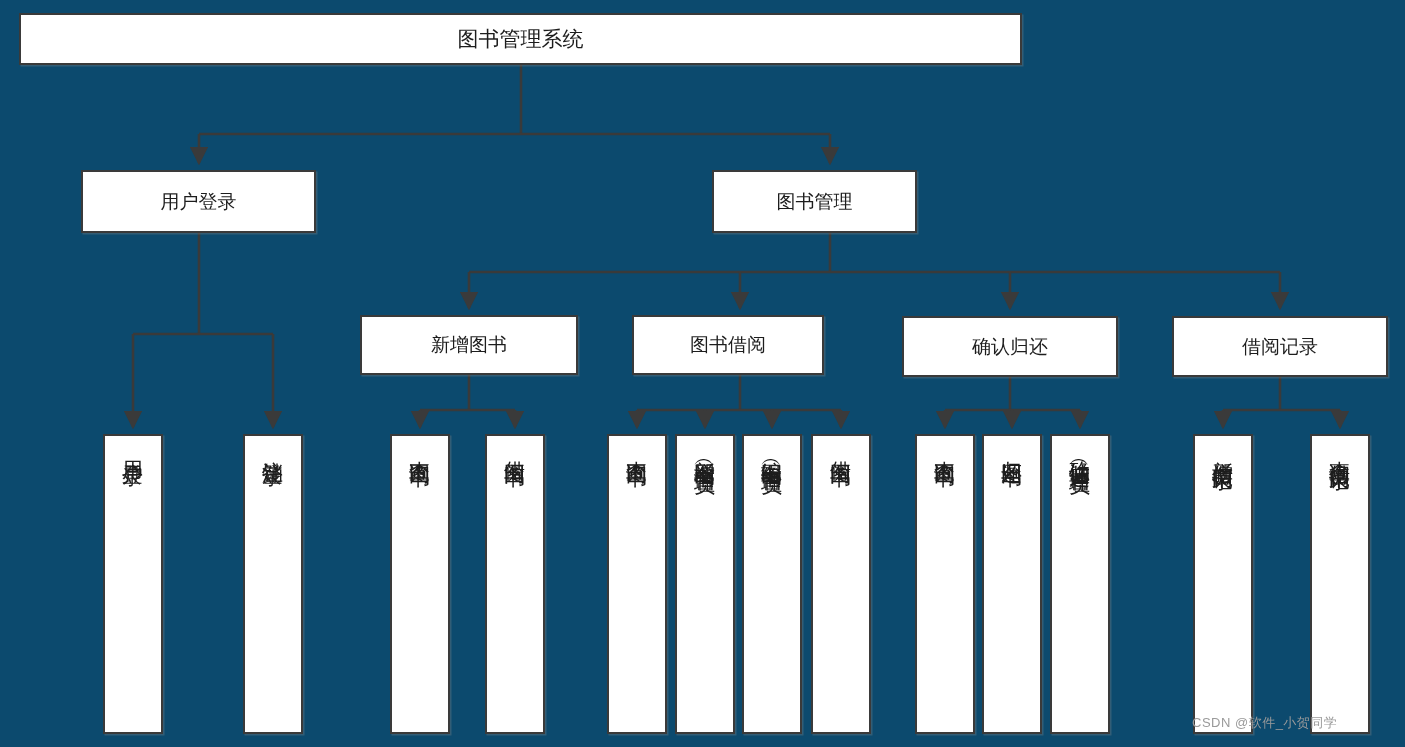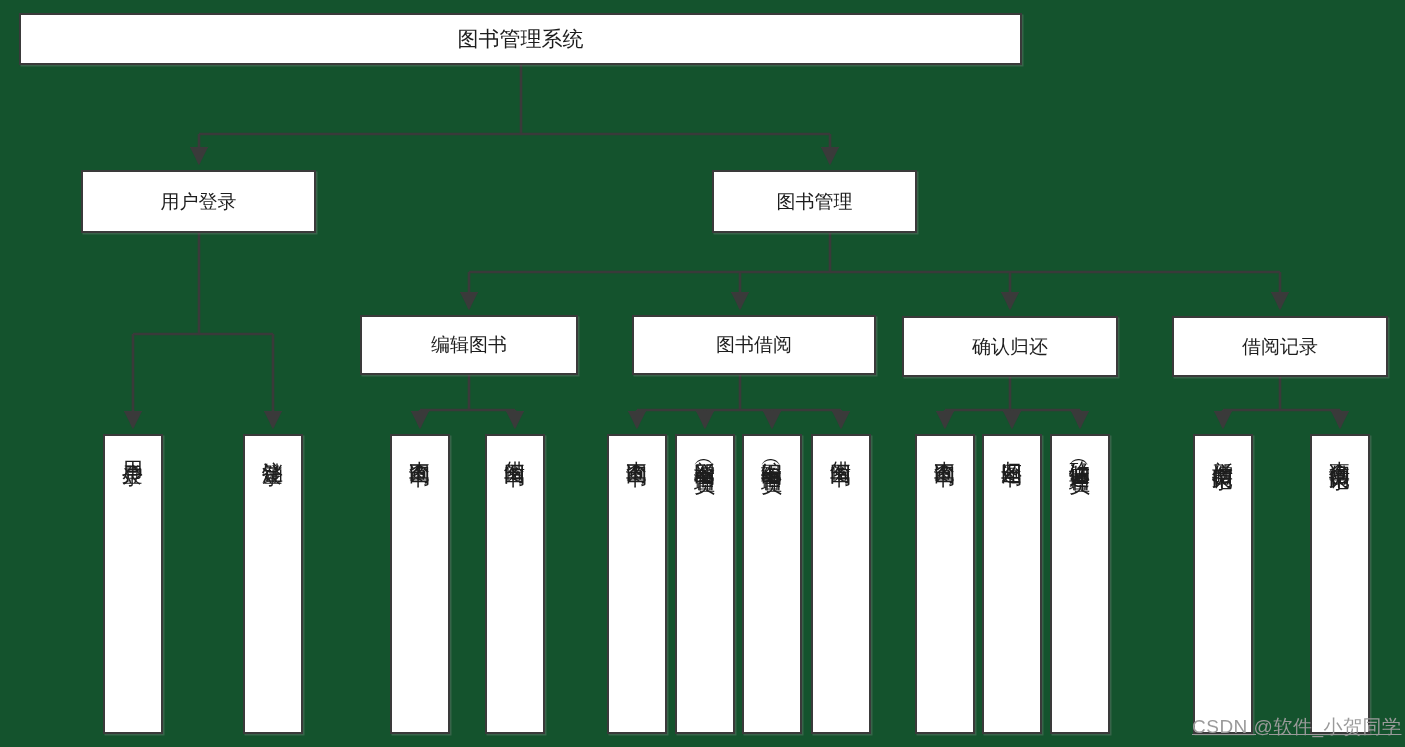--- a/index.html
+++ b/index.html
@@ -7,21 +7,21 @@
     padding: 0;
     background: #ffffff;
   }
   body {
     font-family: "Liberation Sans", "DejaVu Sans", sans-serif;
   }
   #canvas {
     position: relative;
     width: 1405px;
     height: 747px;
-    background: #14532d;
+    background: #0c4a6e;
     overflow: hidden;
   }
   svg#wires {
     position: absolute;
     left: 0;
     top: 0;
     width: 1405px;
     height: 747px;
     pointer-events: none;
   }
@@ -55,26 +55,25 @@
   .n-leaf .lbl {
     writing-mode: vertical-rl;
     text-orientation: upright;
     font-size: 21px;
     letter-spacing: 2px;
     line-height: 1;
     white-space: nowrap;
   }
   .watermark {
     position: absolute;
-    font-size: 19px;
+    font-size: 13px;
     color: #9a9a9a;
     white-space: nowrap;
     letter-spacing: 0.5px;
     user-select: none;
-    text-decoration: underline;
   }
 </style>
 </head>
 <body>
 
 <div id="canvas">
 
   <svg id="wires" viewBox="0 0 1405 747" xmlns="http://www.w3.org/2000/svg">
     <defs>
       <marker id="arrow" viewBox="0 0 12 12" refX="10.5" refY="6" markerWidth="7.2" markerHeight="7.2" orient="auto-start-reverse">
@@ -130,23 +129,23 @@
   </div>
 
   <div class="node n-h" style="left:81px; top:170px; width:235px; height:63px;">
     <span class="lbl">用户登录</span>
   </div>
   <div class="node n-h" style="left:712px; top:170px; width:205px; height:63px;">
     <span class="lbl">图书管理</span>
   </div>
 
   <div class="node n-h" style="left:360px; top:315px; width:218px; height:60px;">
-    <span class="lbl">编辑图书</span>
+    <span class="lbl">新增图书</span>
   </div>
-  <div class="node n-h" style="left:632px; top:315px; width:244px; height:60px;">
+  <div class="node n-h" style="left:632px; top:315px; width:192px; height:60px;">
     <span class="lbl">图书借阅</span>
   </div>
   <div class="node n-h" style="left:902px; top:316px; width:216px; height:61px;">
     <span class="lbl">确认归还</span>
   </div>
   <div class="node n-h" style="left:1172px; top:316px; width:216px; height:61px;">
     <span class="lbl">借阅记录</span>
   </div>
 
   <div class="node n-leaf" style="left:103px; top:434px; width:60px; height:300px;">

